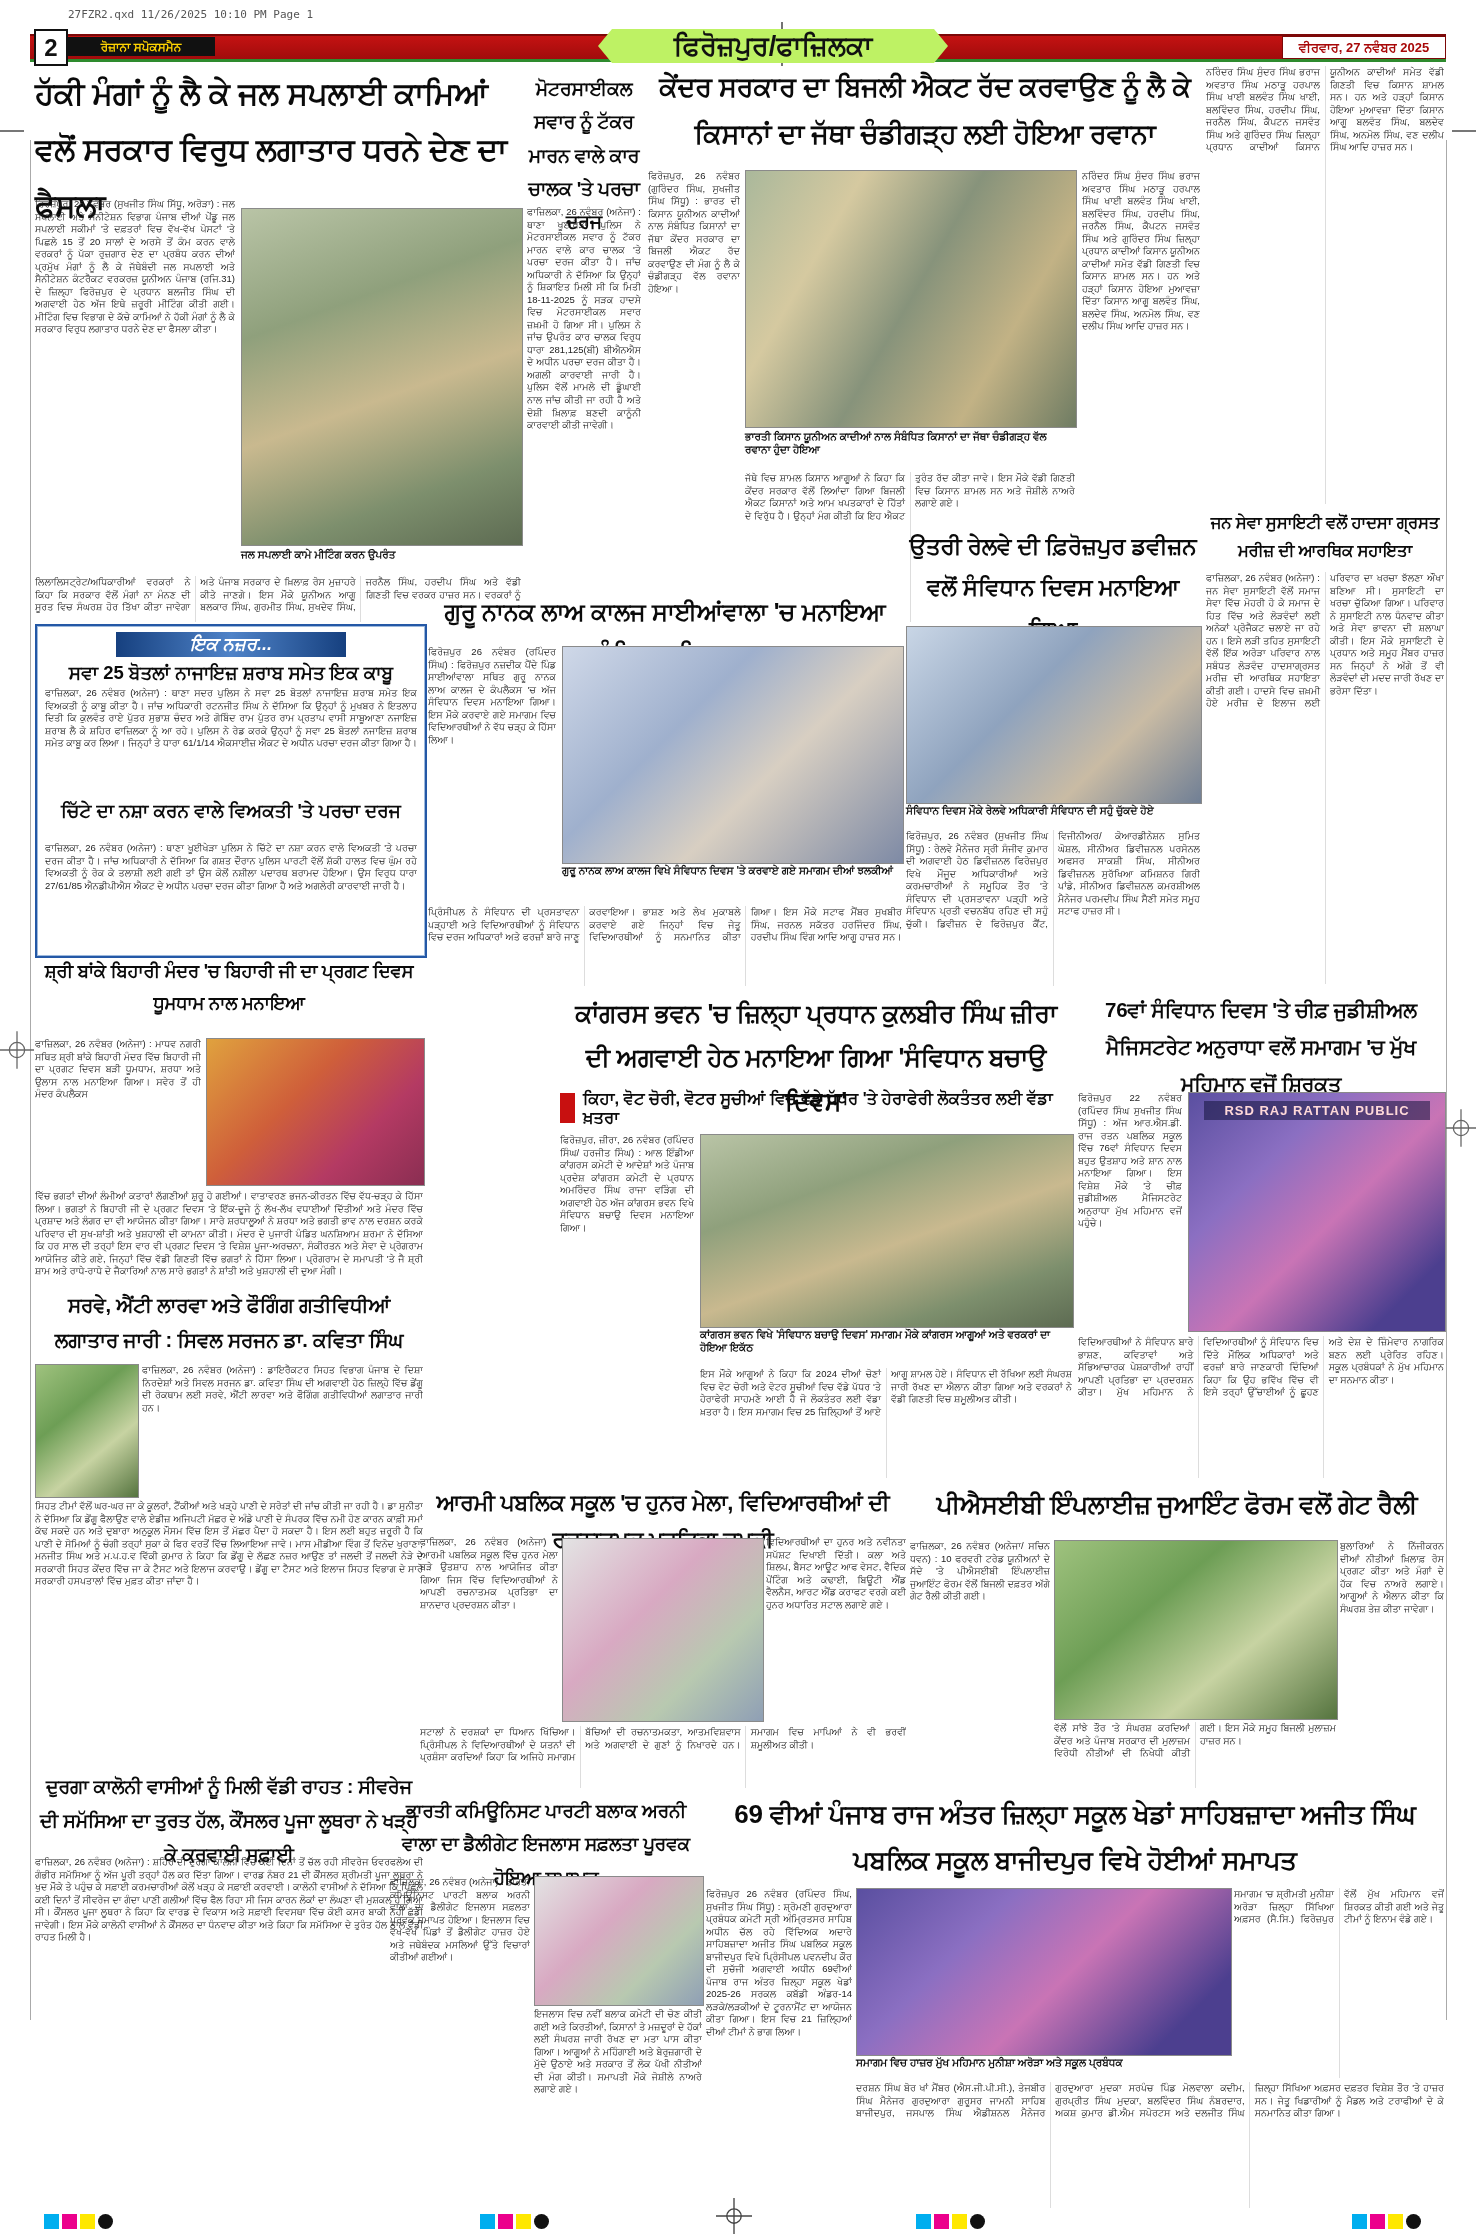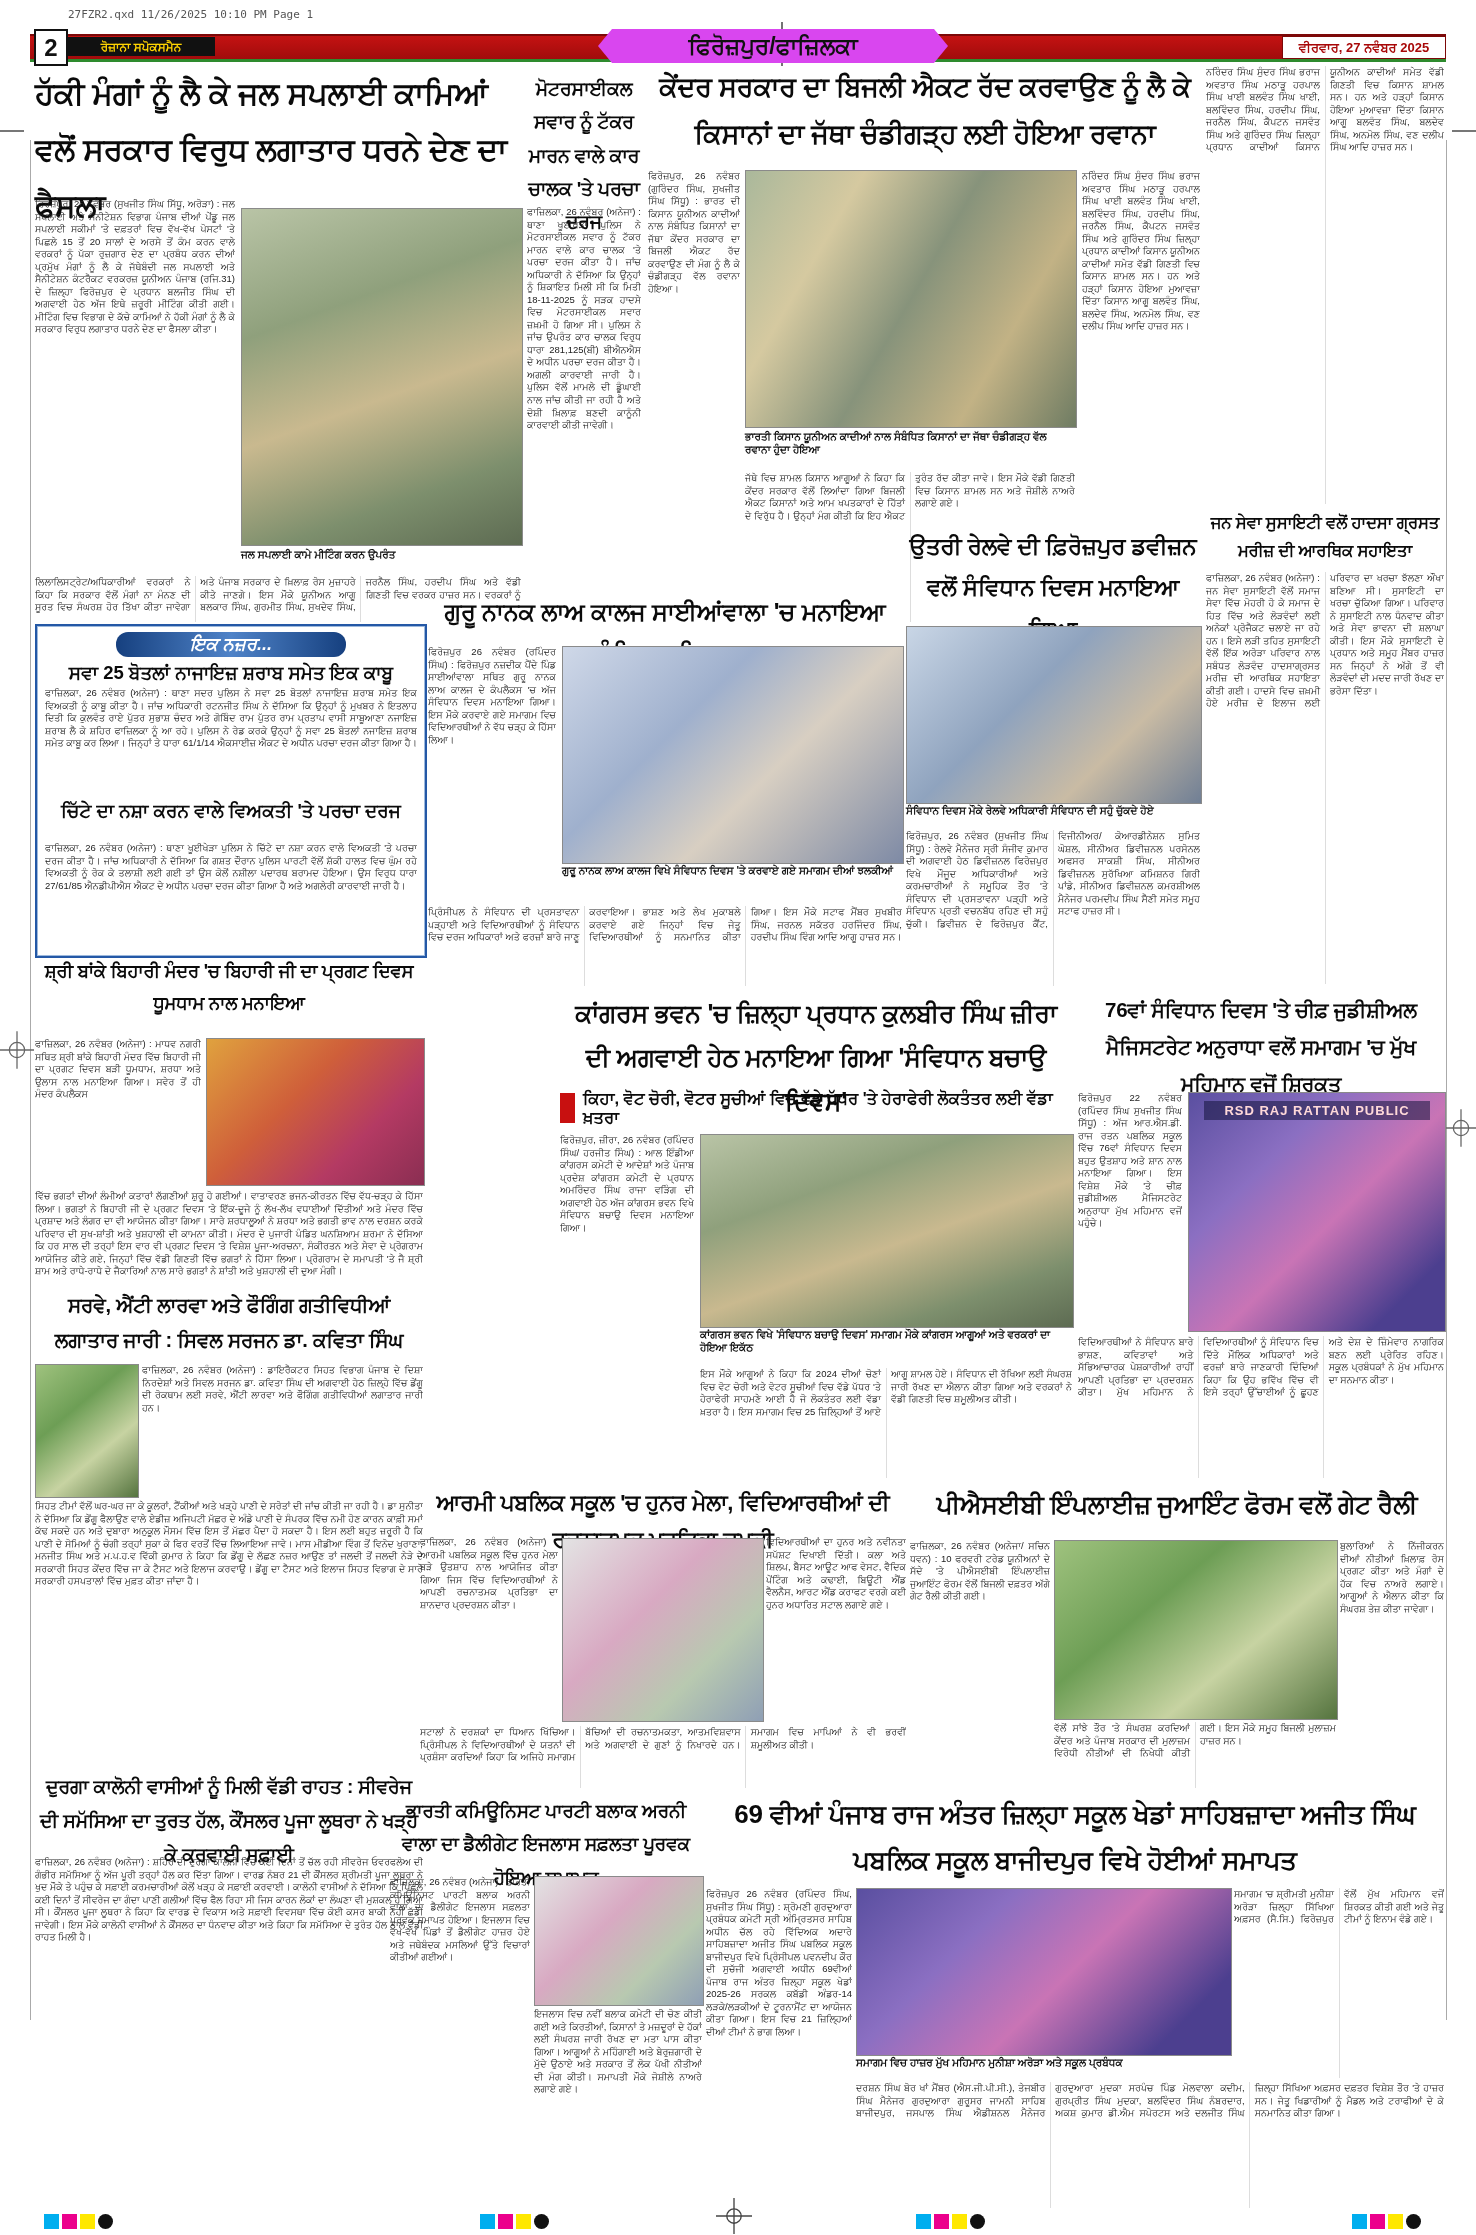--- a/index.html
+++ b/index.html
@@ -7,21 +7,21 @@
         font-family:"Liberation Sans",sans-serif;color:#1a1a1a;overflow:hidden;}
   .abs{position:absolute;}
   .slug{font-family:"DejaVu Sans Mono",monospace;font-size:11px;color:#555;}
   
   .mast-bar{background:linear-gradient(#c41212,#9e0b0b);border-top:2px solid #7c0808;}
   .green-rule{background:#2e8b2e;}
   .pageno{background:#fff;border:2px solid #111;color:#111;font-weight:bold;font-size:24px;
           display:flex;align-items:center;justify-content:center;}
   .brandbox{background:#111;color:#ffd400;font-weight:bold;font-size:12px;display:flex;
             align-items:center;justify-content:center;white-space:nowrap;}
-  .edition{background:#d946ef;color:#111;font-weight:bold;font-size:23px;display:flex;align-items:center;
+  .edition{background:#bef264;color:#111;font-weight:bold;font-size:27px;display:flex;align-items:center;
            justify-content:center;clip-path:polygon(0 50%,4% 0,96% 0,100% 50%,96% 100%,4% 100%);}
   .datebox{background:#fff;border:1px solid #7c0808;color:#a80808;font-weight:bold;font-size:13px;
            display:flex;align-items:center;justify-content:center;}
   
   .hl{font-weight:bold;color:#0a0a0a;line-height:1.35;letter-spacing:-0.2px;}
   .hl.center{text-align:center;}
   .body-txt{font-size:9.5px;line-height:1.32;text-align:justify;color:#222;overflow:hidden;}
   .body-txt.cols2{column-count:2;column-gap:10px;column-rule:1px solid #ddd;}
   .body-txt.cols3{column-count:3;column-gap:10px;column-rule:1px solid #ddd;}
   .photo{border:1px solid #8a8a8a;overflow:hidden;}
@@ -31,21 +31,21 @@
   .ph-indoor{background:linear-gradient(135deg,#cfd8e8 0%,#9fb0cd 35%,#d8cfc2 60%,#7e8aa5 100%);}
   .ph-stage{background:linear-gradient(135deg,#5a4fa0 0%,#8b6fc2 30%,#c974b5 55%,#4c3f8f 85%);}
   .ph-temple{background:linear-gradient(135deg,#e0a23e 0%,#cf5f3a 40%,#b43a63 70%,#8a2e52 100%);}
   .ph-green{background:linear-gradient(140deg,#9fc27e 0%,#6d9e55 35%,#c7d3a2 65%,#55743f 100%);}
   .ph-school{background:linear-gradient(135deg,#c9d6e6 0%,#8fa3be 40%,#c9bba4 70%,#707f95 100%);}
   .ph-pink{background:linear-gradient(135deg,#e3e3e3 0%,#d8a9c2 40%,#b8c9b0 70%,#8f9fb5 100%);}
   
   .ik-box{border:2px solid #2458a6;box-shadow:inset 0 0 0 1px #9db9dd;background:#fff;padding:6px 8px;}
   .ik-title{background:linear-gradient(90deg,#16407f,#4f83c8,#16407f);color:#fff;font-style:italic;
             font-weight:bold;font-size:18px;text-align:center;width:62%;margin:0 auto 4px auto;
-            padding:2px 0;border-radius:12px;}
+            padding:2px 0;border-radius:0;}
   .ik-hl{font-weight:bold;font-size:18.5px;text-align:center;line-height:1.3;margin:4px 0 2px 0;color:#0a0a0a;}
   .subhead{display:flex;align-items:center;gap:8px;font-weight:bold;font-size:16.5px;color:#0a0a0a;}
   .subhead .redblk{width:15px;height:30px;background:#c81010;flex:0 0 auto;}
   
   .reg-group{display:flex;gap:3px;align-items:center;}
   .reg-sq{width:15px;height:15px;display:inline-block;}
   .reg-circle{width:15px;height:15px;border-radius:50%;background:#111;display:inline-block;}
   .trim{background:#777;}
 </style>
 </head>

